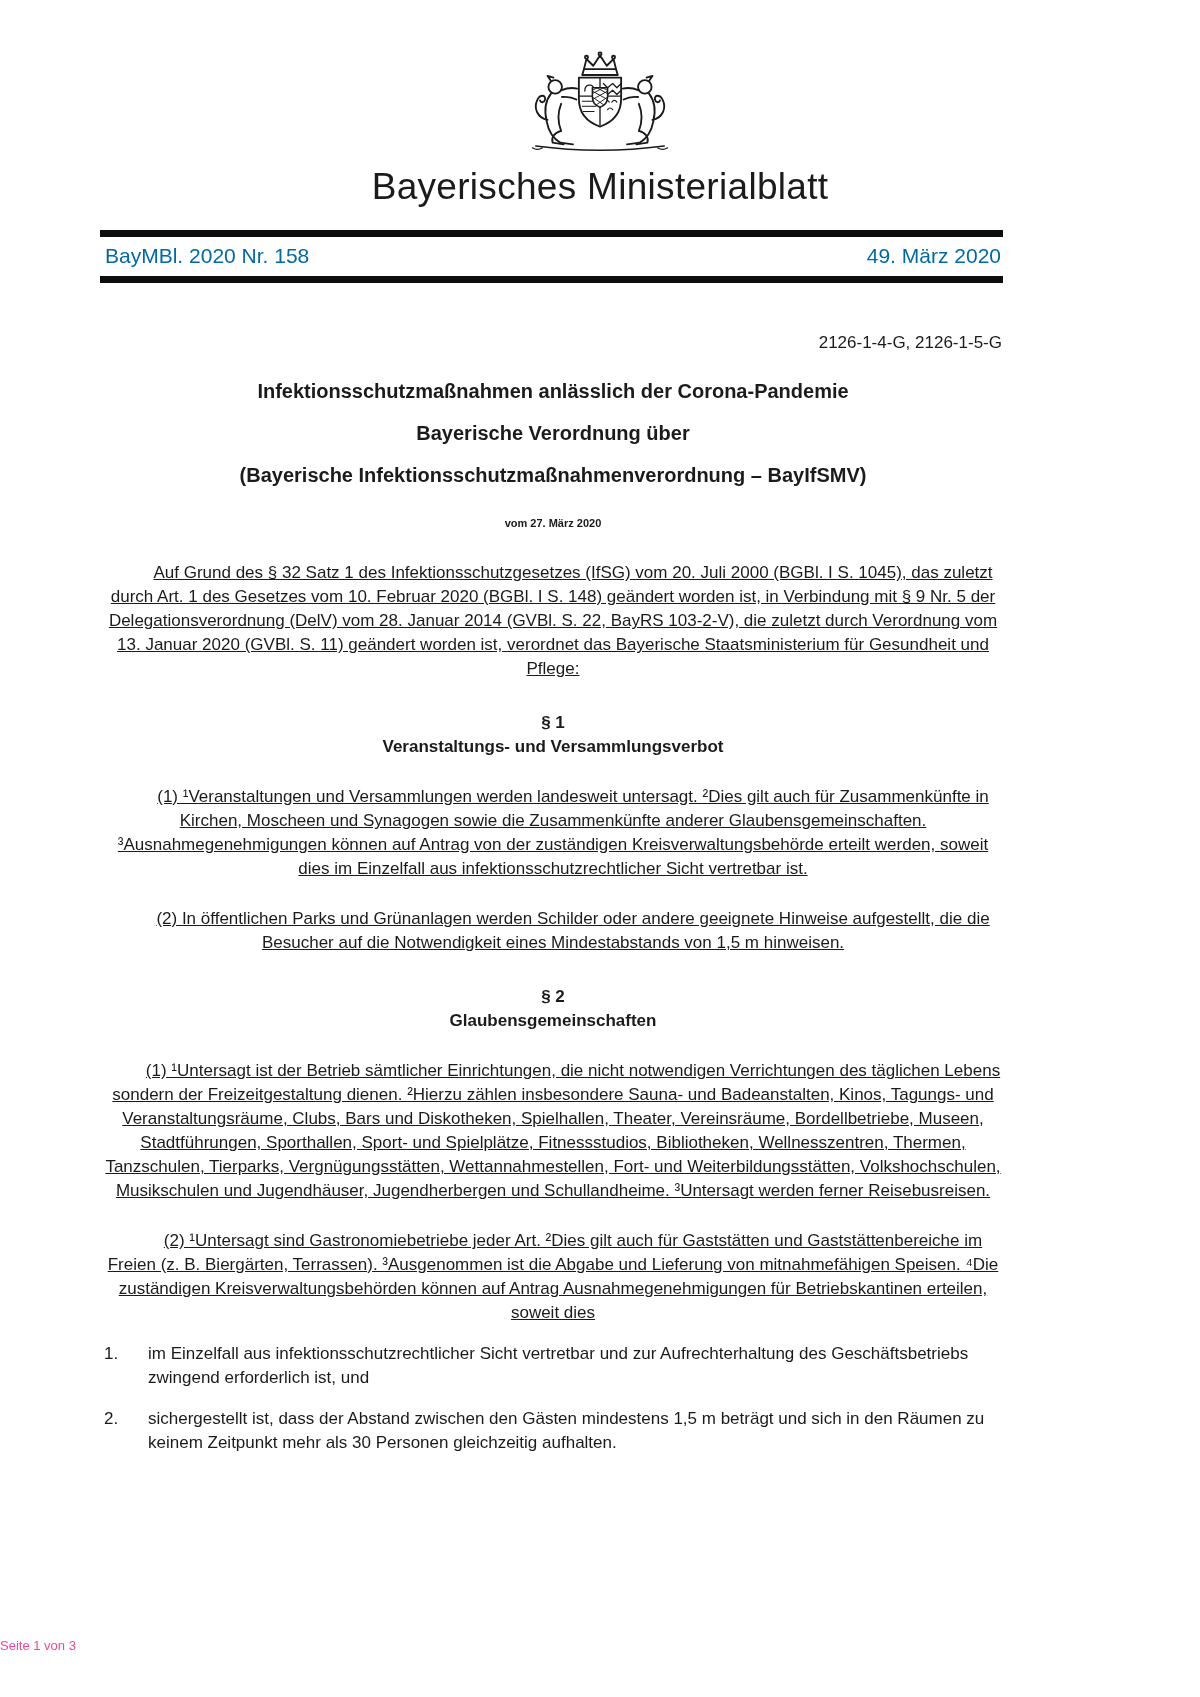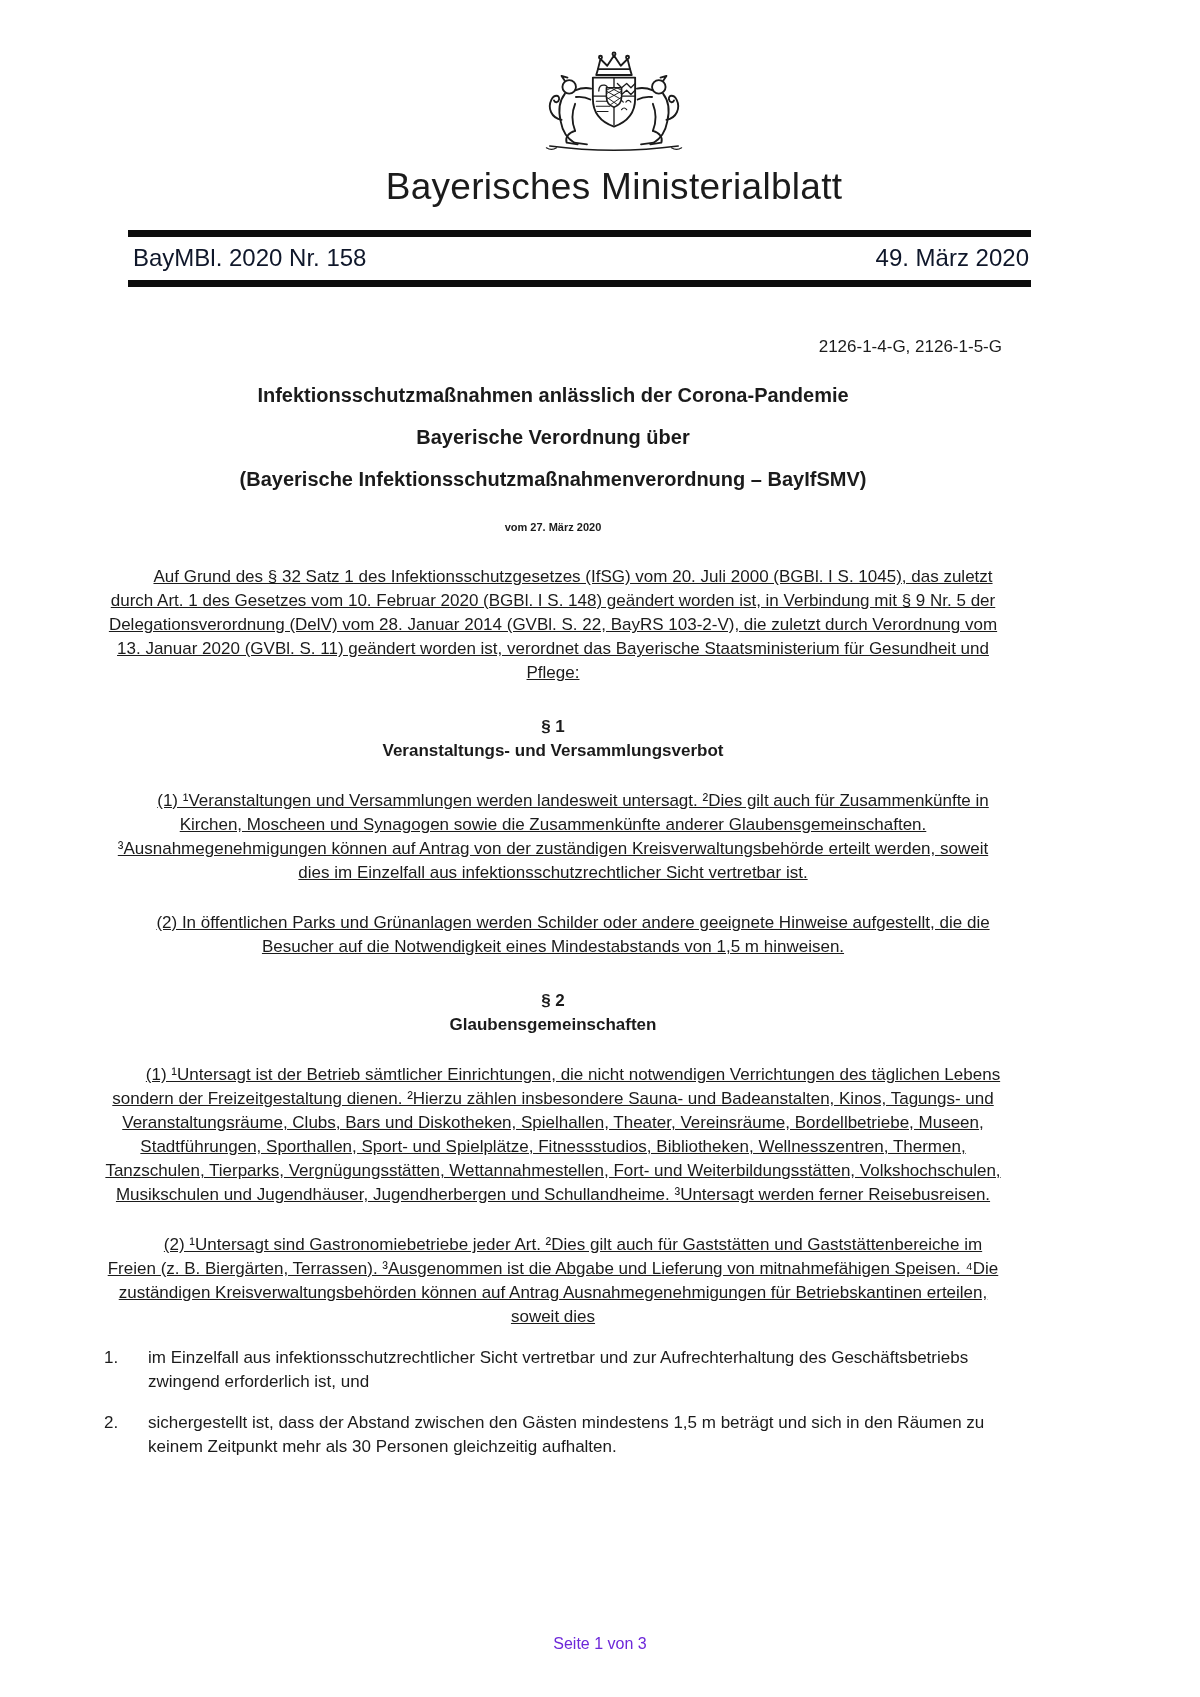--- a/index.html
+++ b/index.html
@@ -10,41 +10,41 @@
     width: 1200px;
     height: 1697px;
     margin: 0 auto;
     background: #ffffff;
     color: #1b1b1b;
     font-family: "Liberation Sans", "DejaVu Sans", sans-serif;
     overflow: hidden;
   }
 
   
-  .masthead { padding-top: 48px; padding-left: 28px; }
+  .masthead { padding-top: 48px; }
   .coa { width: 186px; margin: 0 auto; }
   .coa svg { display: block; width: 100%; height: auto; }
   .gazette-title {
     text-align: center;
     font-size: 37px;
     font-weight: 400;
     letter-spacing: 0.3px;
     margin-top: 10px;
     color: #1b1b1b;
   }
   .band { width: 903px; margin-left: 100px; }
   .issue-bar { margin-top: 22px; }
   .rule { height: 7px; background: #0d0d0d; }
   .issue-row {
     display: flex;
     justify-content: space-between;
     align-items: flex-start;
     padding: 7px 2px 8px 5px;
-    font-size: 24px;
-    color: #0f172a;
+    font-size: 21px;
+    color: #0369a1;
   }
 
   
   .doc {
     width: 898px;
     margin-left: 104px;
     margin-top: 48px;
     font-size: 17px;
     line-height: 24px;
     color: #1b1b1b;
@@ -79,23 +79,23 @@
   .num-list { margin-top: 4px; }
   .li { display: flex; margin-top: 17px; }
   .li-num { width: 44px; flex: none; }
   .li-text { flex: 1; }
 
   
   .page-footer {
     position: absolute;
     left: 0; right: 0;
     bottom: 44px;
-    text-align: center;
-    font-size: 16px;
-    color: #6d28d9;
+    text-align: left;
+    font-size: 13px;
+    color: #ec4899;
   }
 </style>
 </head>
 <body>
 
 <div class="page">
 
   <header class="masthead">
     <div class="coa">
       <svg viewBox="0 0 220 128" aria-hidden="true">

